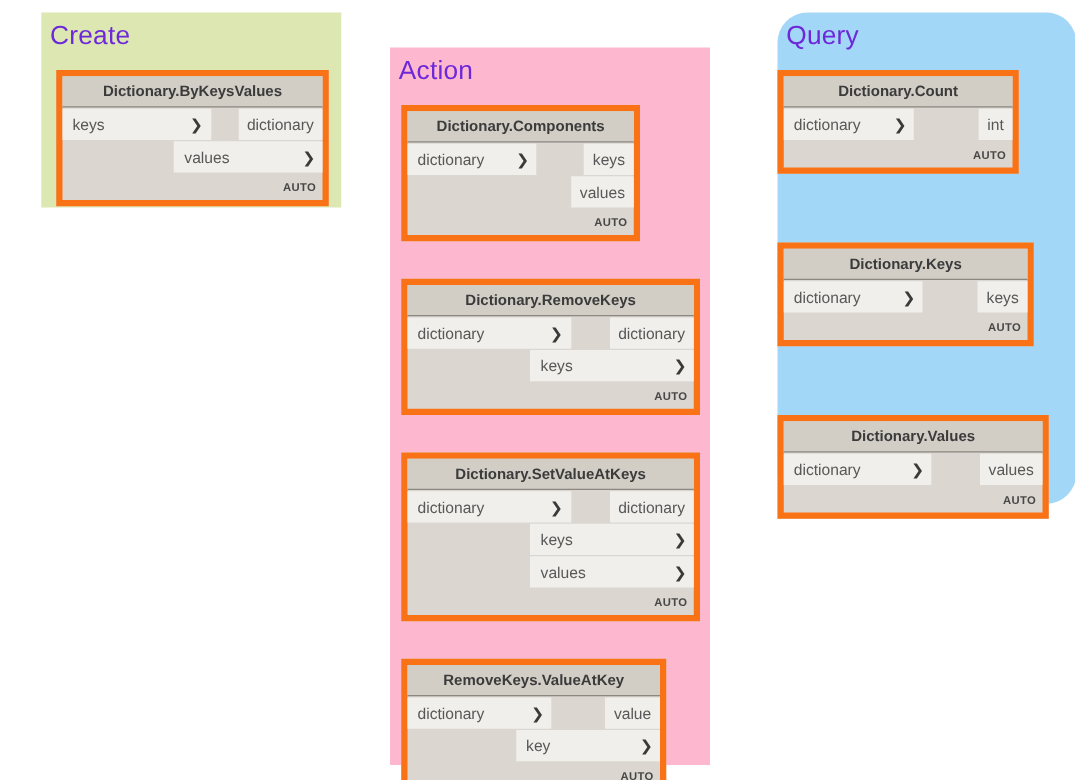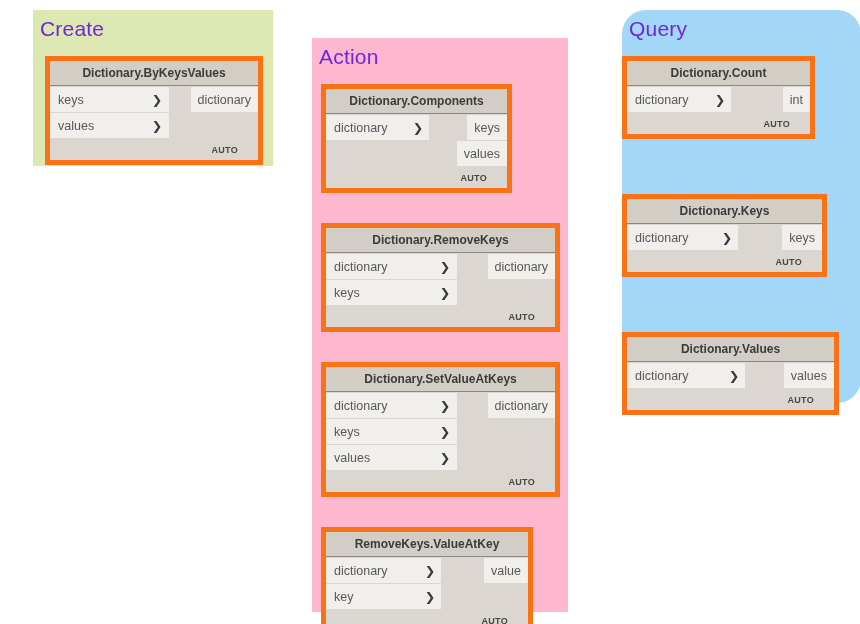--- a/index.html
+++ b/index.html
@@ -18,38 +18,38 @@
     position:relative;box-sizing:border-box;
     background:#dbd7d0;border:5px solid #f97316;
     margin-bottom:30px;
   }
   .node-header{
     height:24px;line-height:24px;background:#d2cec6;
     border-bottom:1px solid #8a8881;
     text-align:center;font-size:12px;font-weight:bold;color:#3b3b3b;
   }
   .node-body{padding-top:1px;}
-  .row{display:flex;justify-content:space-between;height:25px;margin-bottom:1px;gap:17px;}
+  .row{display:flex;justify-content:flex-end;height:25px;margin-bottom:1px;gap:17px;}
   .in-cell{
     width:57%;box-sizing:border-box;background:#f1efeb;
     display:flex;align-items:center;justify-content:space-between;
     padding:0 6px 0 8px;font-size:12.5px;color:#585858;
   }
   .out-cell{
     margin-left:auto;box-sizing:border-box;background:#f1efeb;
     display:flex;align-items:center;justify-content:flex-end;
     padding:0 7px;font-size:12.5px;color:#585858;
   }
   .arrow{
     font-weight:bold;color:#3a3a3a;font-size:12px;line-height:1;
     transform:scaleX(1.05);
   }
   .footer{
     height:21px;display:flex;align-items:center;justify-content:flex-end;
-    padding-right:20px;font-size:9px;font-weight:bold;color:#474747;
+    padding-right:5px;font-size:9px;font-weight:bold;color:#474747;
     letter-spacing:0.3px;
   }
   
   .group.create{left:33px;top:10px;width:240px;height:156px;}
   .group.create .node{margin-left:12px;width:218px;}
   .group.action{left:312px;top:10px;width:256px;height:574px;}
   .group.action .node{margin-left:9px;}
   .group.action .node:nth-child(1){width:191px;}
   .group.action .node:nth-child(2){width:239px;}
   .group.action .node:nth-child(3){width:239px;}

